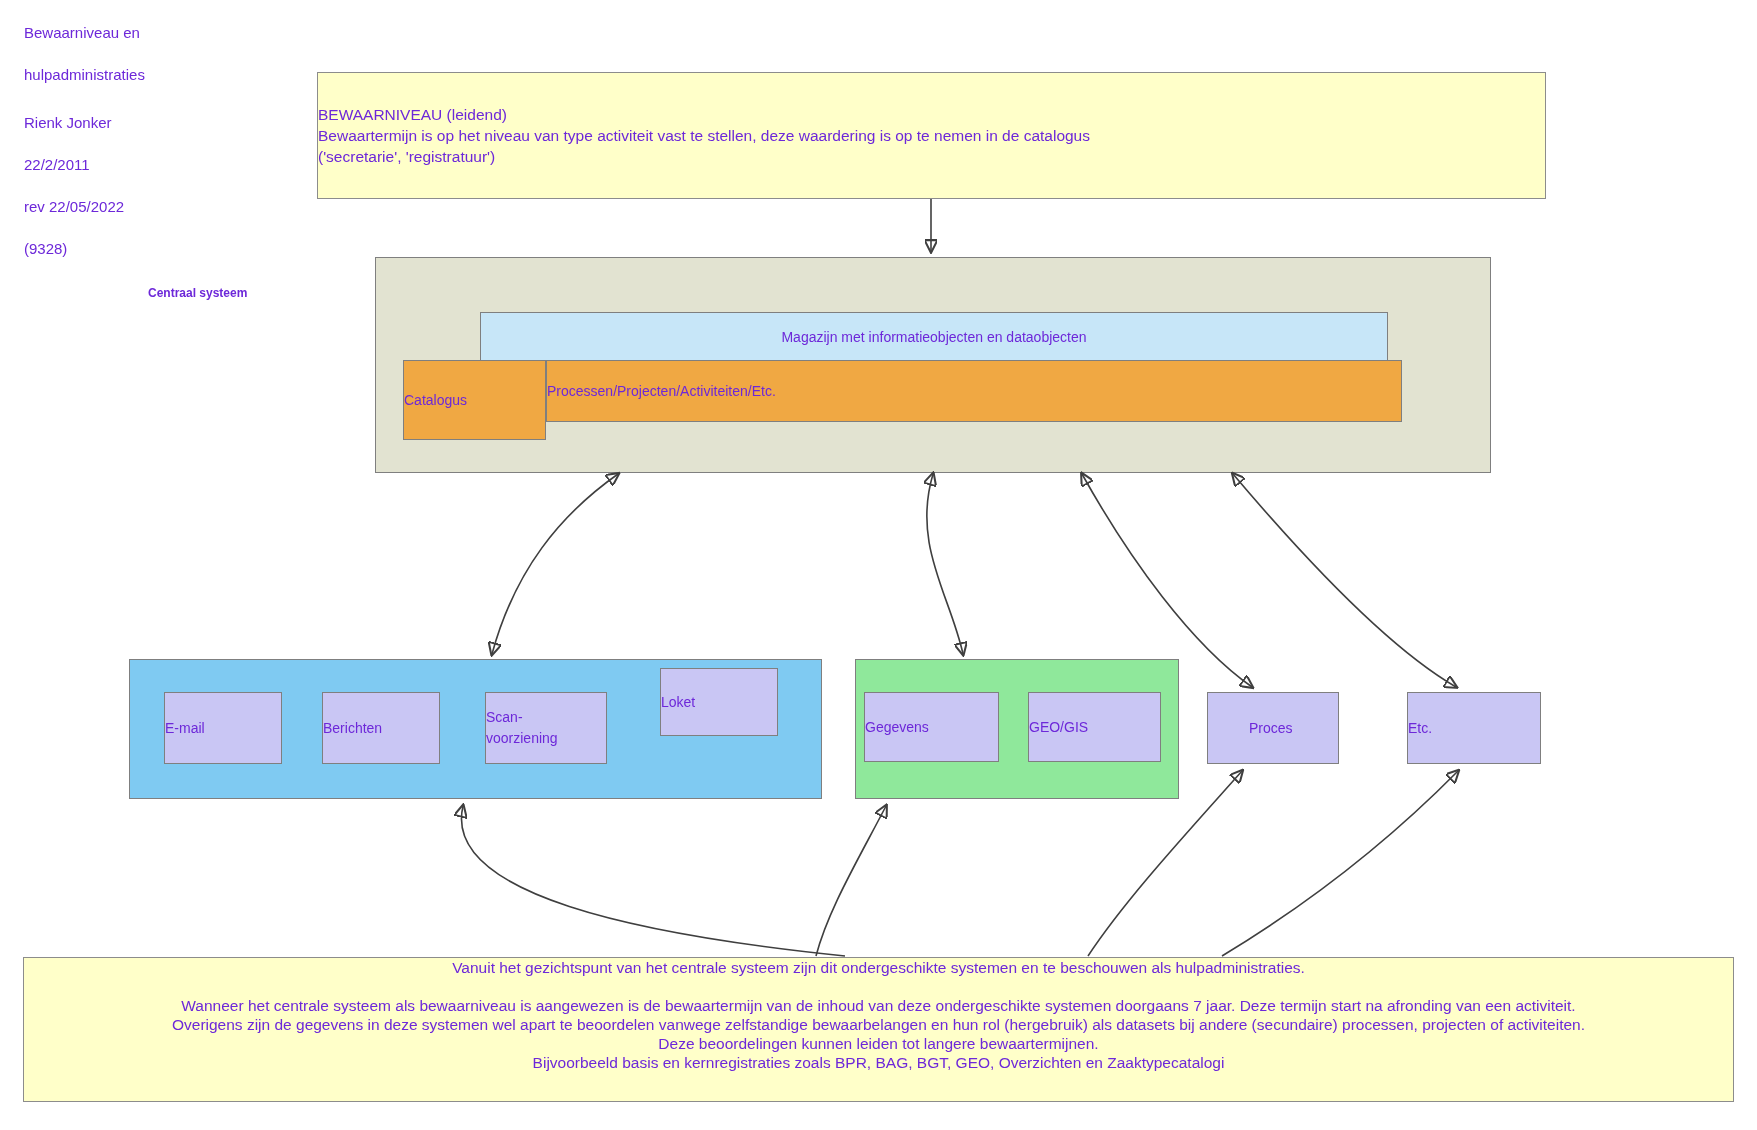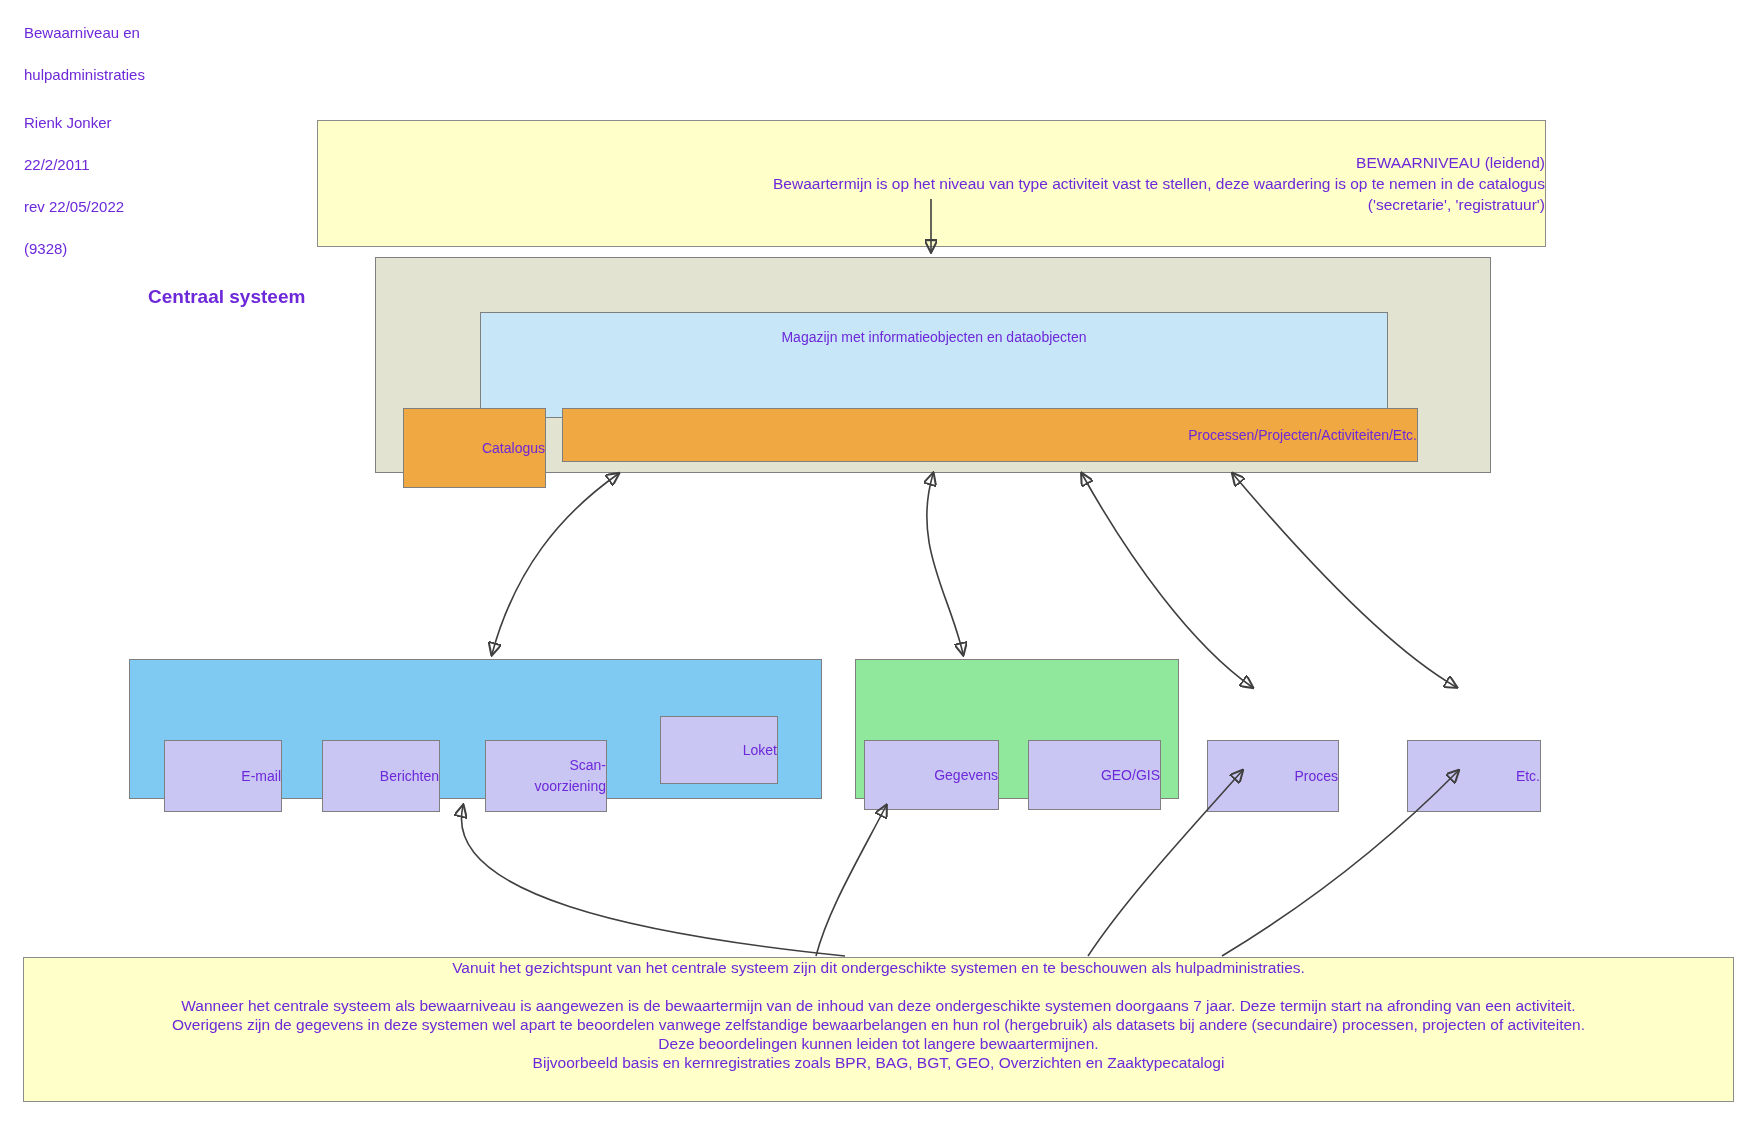--- a/index.html
+++ b/index.html
@@ -9,26 +9,26 @@
   }
   .abs{position:absolute;}
   .box{position:absolute;box-sizing:border-box;border:1.5px solid #7f7f7f;}
   .yellow{background:#ffffc9;border-color:#8c8c8c;}
   .beige{background:#e2e3d1;}
   .lightblue{background:#c7e6f8;}
   .orange{background:#f0a843;}
   .skyblue{background:#7fcaf2;}
   .purple{background:#c9c6f4;}
   .green{background:#8fe89b;}
-  .center-flex{display:flex;align-items:flex-end;justify-content:center;text-align:center;flex-direction:column;margin-top:48px;}
+  .center-flex{display:flex;align-items:flex-start;justify-content:center;text-align:center;flex-direction:column;}
   .txt{font-size:14px;line-height:21px;}
   .toptext{font-size:15px;line-height:21px;white-space:pre-line;}
   .topbox-line{font-size:15.5px;line-height:21px;text-align:center;}
   .bottom-line{font-size:15.5px;line-height:19px;text-align:center;}
-  .label-bold{font-size:19px;font-weight:bold;}
+  .label-bold{font-size:12px;font-weight:bold;}
   svg.overlay{position:absolute;left:0;top:0;pointer-events:none;}
   svg.overlay path{fill:none;stroke:#3f3f3f;stroke-width:1.6px;}
 </style>
 </head>
 <body>
 
 <div class="canvas">
 
   <div class="abs toptext" style="left:24px;top:22px;"><span>Bewaarniveau en</span><br>
   <span>hulpadministraties</span></div>
@@ -51,21 +51,21 @@
   <div class="box beige" style="left:375px;top:257px;width:1116px;height:216px;"></div>
 
   <div class="box lightblue" style="left:480px;top:312px;width:908px;height:106px;">
     <div class="abs txt" style="left:0;top:14px;width:100%;text-align:center;">Magazijn met informatieobjecten en dataobjecten</div>
   </div>
 
   <div class="box orange center-flex txt" style="left:403px;top:360px;width:143px;height:80px;">
     <span>Catalogus</span>
   </div>
 
-  <div class="box orange center-flex txt" style="left:562px;top:360px;width:856px;height:54px;padding-left:36px;">
+  <div class="box orange center-flex txt" style="left:546px;top:360px;width:856px;height:62px;">
     <span>Processen/Projecten/Activiteiten/Etc.</span>
   </div>
 
   <div class="box skyblue" style="left:129px;top:659px;width:693px;height:140px;"></div>
 
   <div class="box purple center-flex txt" style="left:322px;top:692px;width:118px;height:72px;">
     <span>Berichten</span>
   </div>
   <div class="box purple center-flex txt" style="left:164px;top:692px;width:118px;height:72px;">
     <span>E-mail</span>
@@ -80,21 +80,21 @@
 
   <div class="box green" style="left:855px;top:659px;width:324px;height:140px;"></div>
 
   <div class="box purple center-flex txt" style="left:864px;top:692px;width:135px;height:70px;">
     <span>Gegevens</span>
   </div>
   <div class="box purple center-flex txt" style="left:1028px;top:692px;width:133px;height:70px;">
     <span>GEO/GIS</span>
   </div>
 
-  <div class="box purple center-flex txt" style="left:1207px;top:692px;width:132px;height:72px;">
+  <div class="box purple center-flex txt" style="left:1207px;top:692px;width:132px;height:72px;padding-left:41px;">
     <span>Proces</span>
   </div>
   <div class="box purple center-flex txt" style="left:1407px;top:692px;width:134px;height:72px;">
     <span>Etc.</span>
   </div>
 
   <div class="box yellow" style="left:23px;top:957px;width:1711px;height:145px;">
     <div class="bottom-line">Vanuit het gezichtspunt van het centrale systeem zijn dit ondergeschikte systemen en te beschouwen als hulpadministraties.</div>
     <div class="bottom-line" style="height:19px;"></div>
     <div class="bottom-line">Wanneer het centrale systeem als bewaarniveau is aangewezen is de bewaartermijn van de inhoud van deze ondergeschikte systemen doorgaans 7 jaar. Deze termijn start na afronding van een activiteit.</div>

